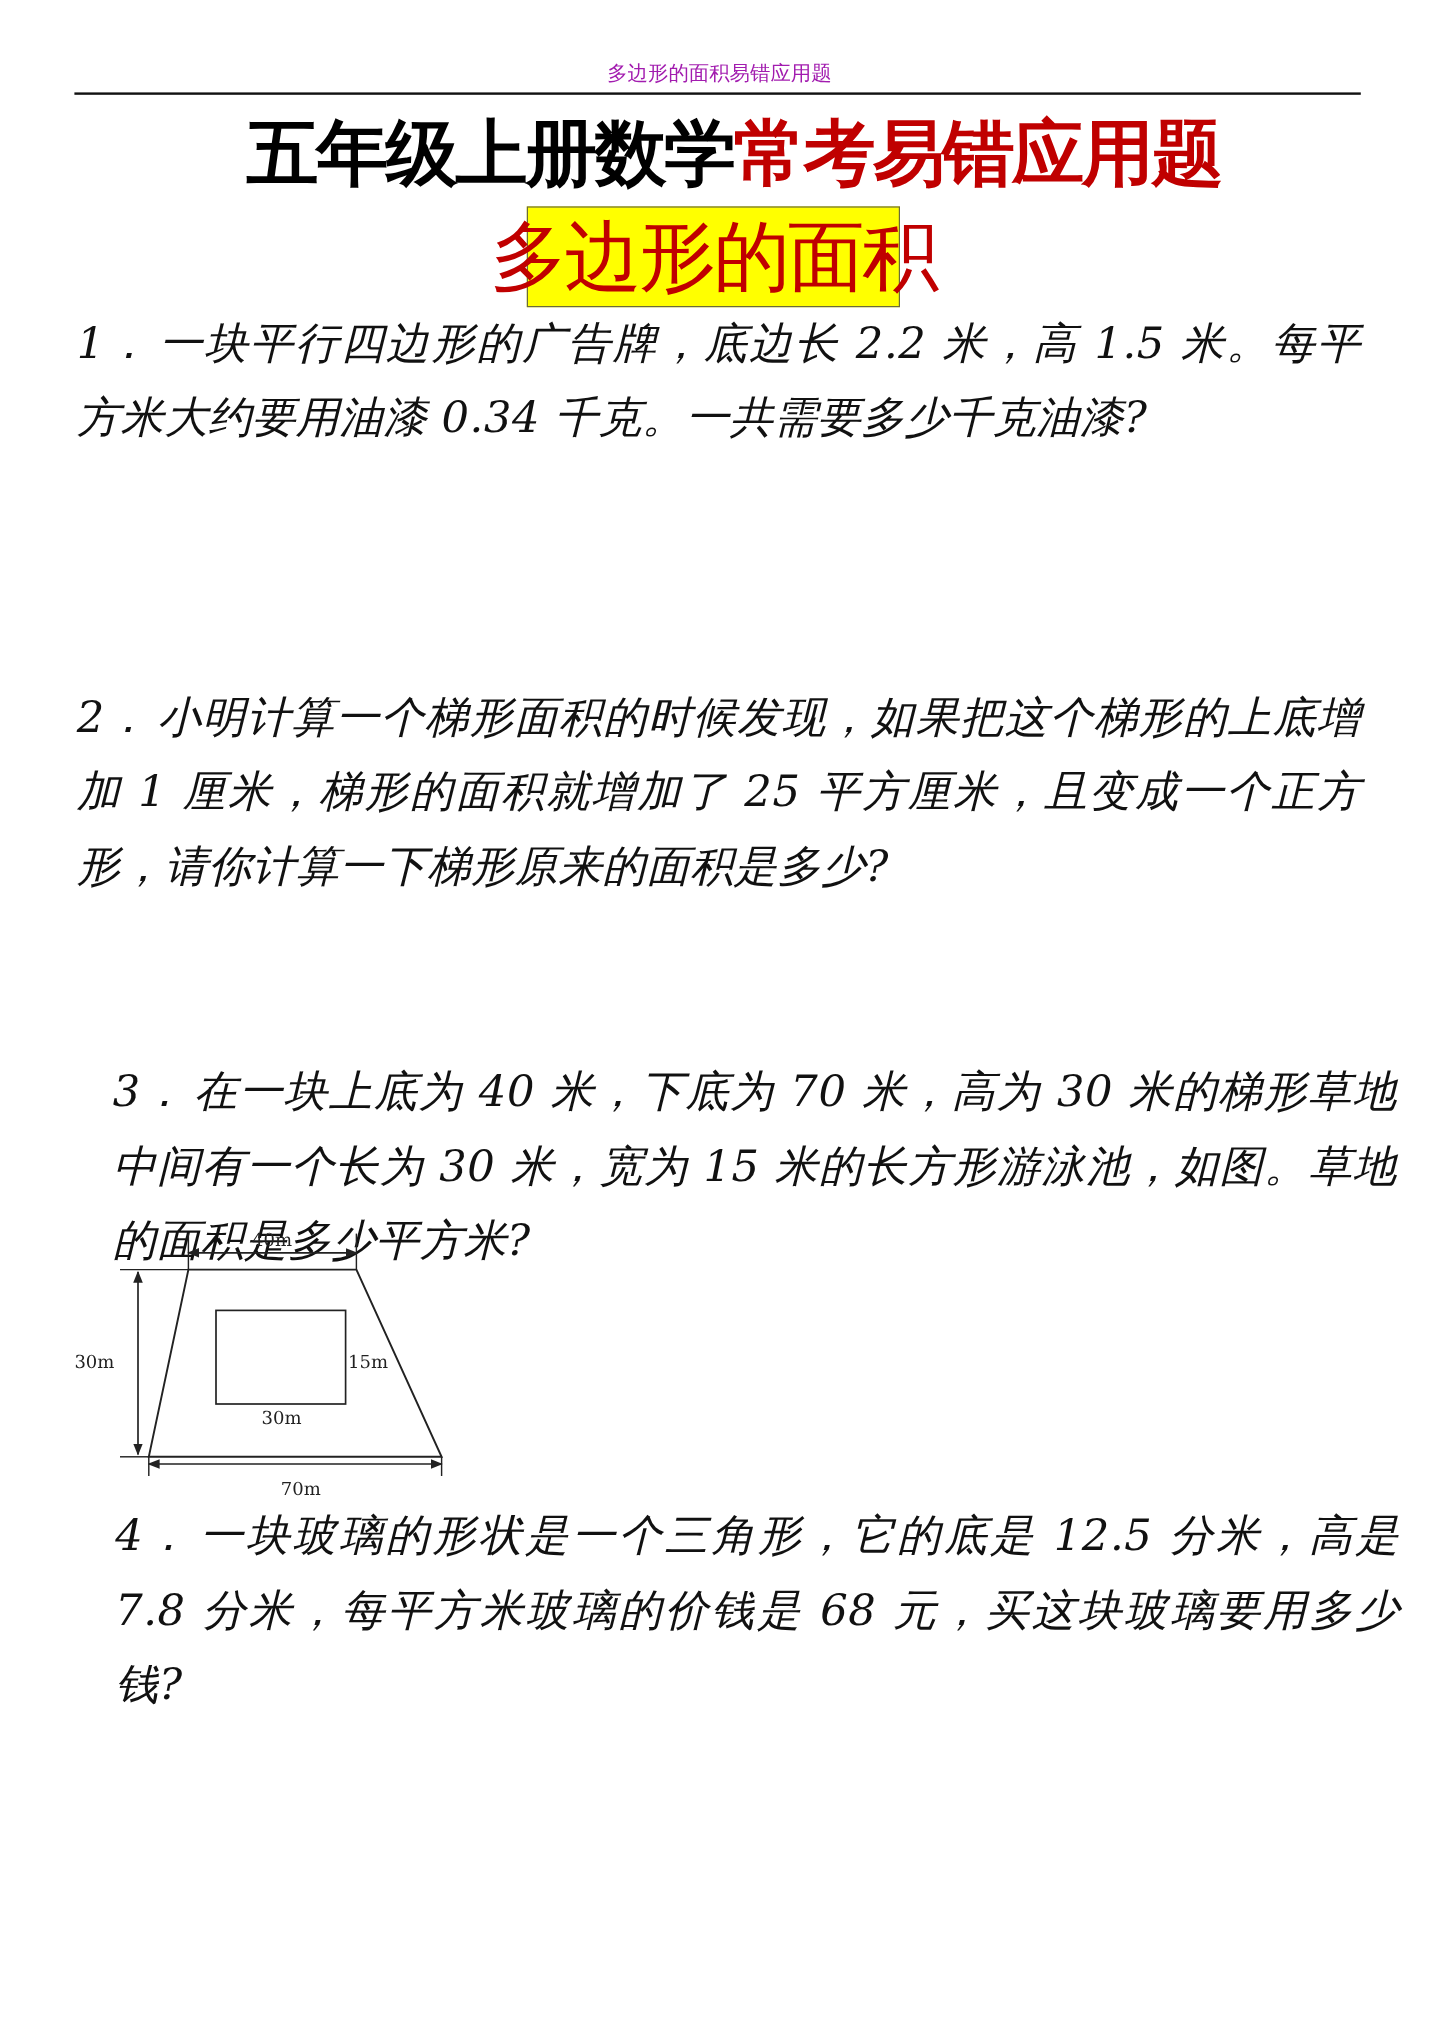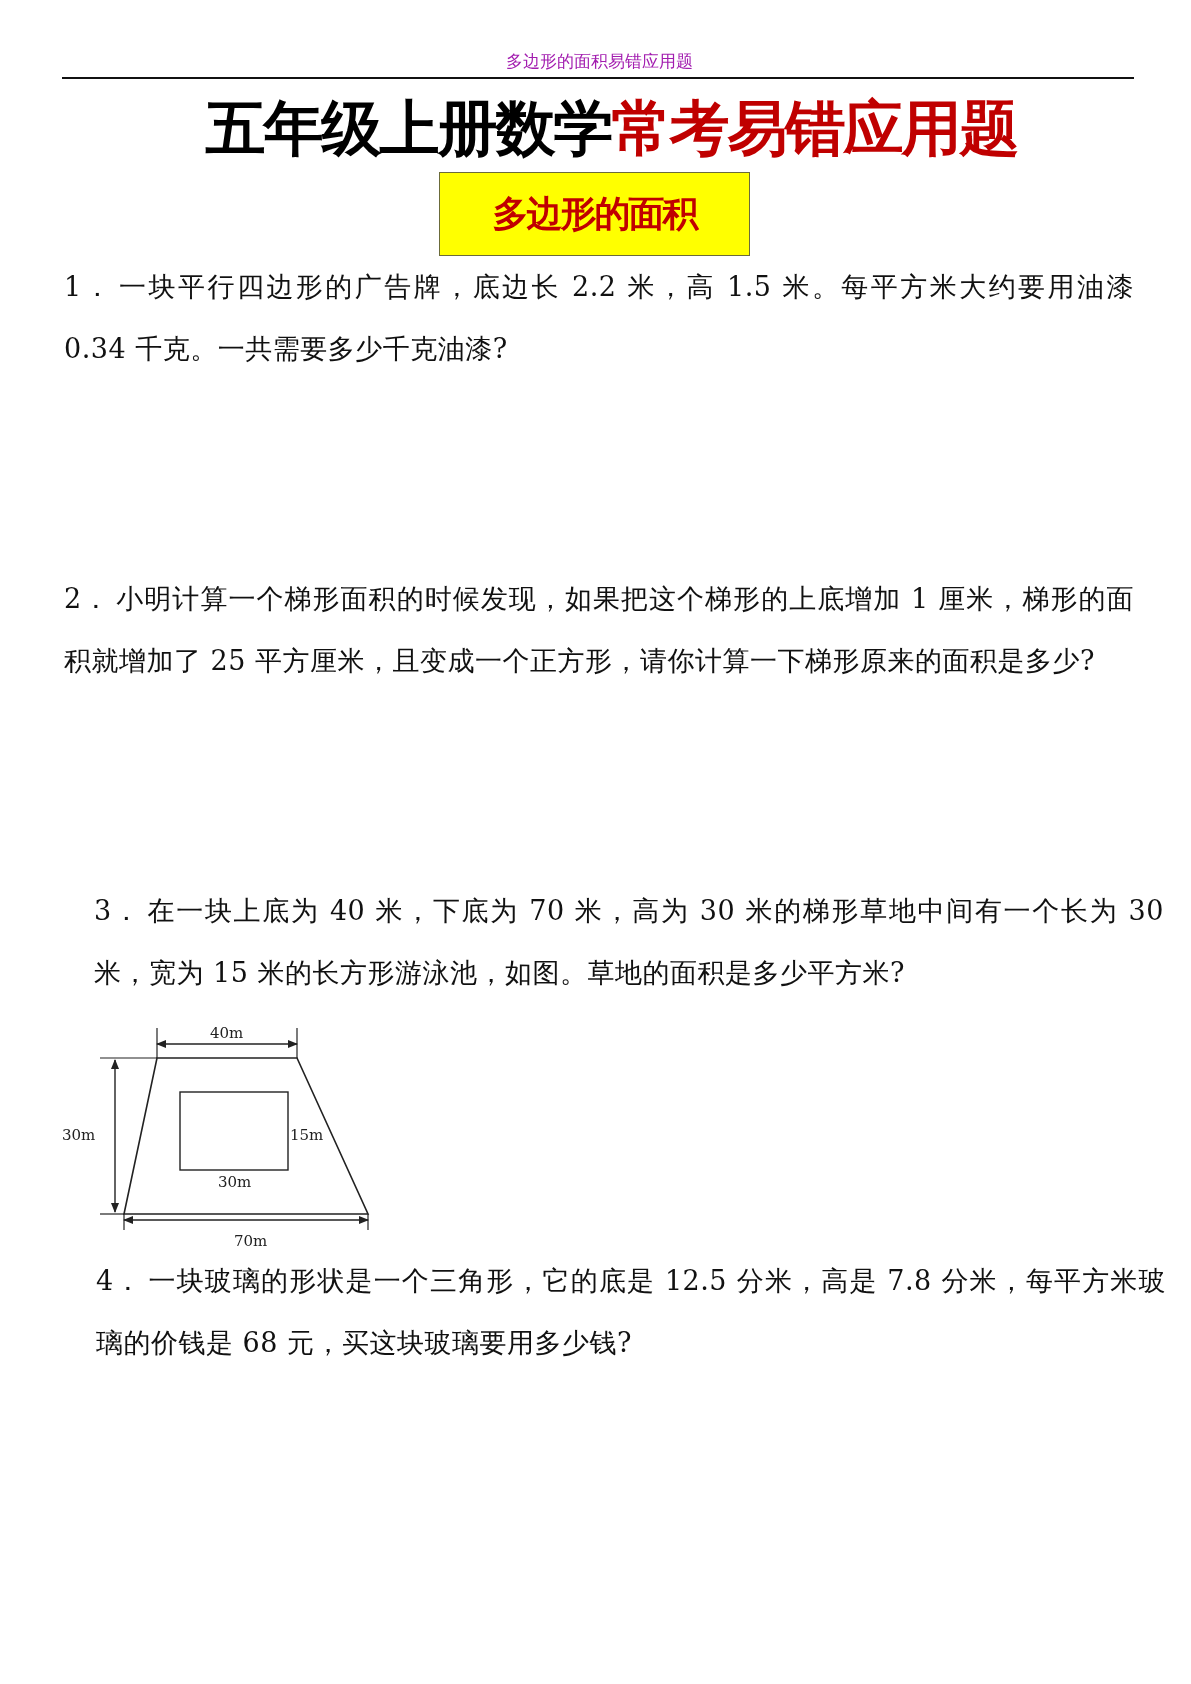--- a/index.html
+++ b/index.html
@@ -9,24 +9,24 @@
            font-family: Liberation Serif, serif; font-size: 17px; color: #a21caf; }
     .header-rule { position: absolute; left: 62px; width: 1072px; top: 77px; height: 2px; background: #111; }
     .main-title { position: absolute; left: 0; width: 1191px; top: 92px; text-align: center;
            font-family: "DejaVu Sans", "Liberation Sans", sans-serif; font-weight: bold;
            font-size: 60px; letter-spacing: -2px; line-height: 72px; white-space: nowrap; margin-left: 16px; }
     .main-title .black { color: #000; }
     .main-title .red { color: #c00000; }
     .sub-box { position: absolute; left: 439px; top: 172px; width: 311px; height: 84px;
            background: #ffff00; border: 1px solid #6b6b3a; box-sizing: border-box;
            display: flex; align-items: center; justify-content: center; }
-    .sub-title { font-family: "DejaVu Sans", "Liberation Sans", sans-serif; font-weight: bold;
-           font-size: 36px; letter-spacing: -2px; color: #c00000; white-space: nowrap; }
-    .question { position: absolute; left: 64px; width: 1070px; font-size: 27px; line-height: 62px;
-           text-align: justify; letter-spacing: 0.5px; }
+    .sub-title { font-family: "DejaVu Sans", "Liberation Sans", sans-serif; font-weight: normal;
+           font-size: 64px; letter-spacing: -2px; color: #c00000; white-space: nowrap; }
+    .question { position: absolute; left: 64px; width: 1070px; font-size: 36px; line-height: 62px;
+           text-align: justify; letter-spacing: 0.5px; font-style: italic; }
     .q-num { margin-right: 6px; }
     .figure { position: absolute; left: 60px; top: 1020px; width: 330px; height: 230px; }
     .figure svg { width: 330px; height: 230px; }
   </style>
 </head>
 <body>
 
 <div class="running-header">多边形的面积易错应用题</div>
 <div class="header-rule"></div>
 

